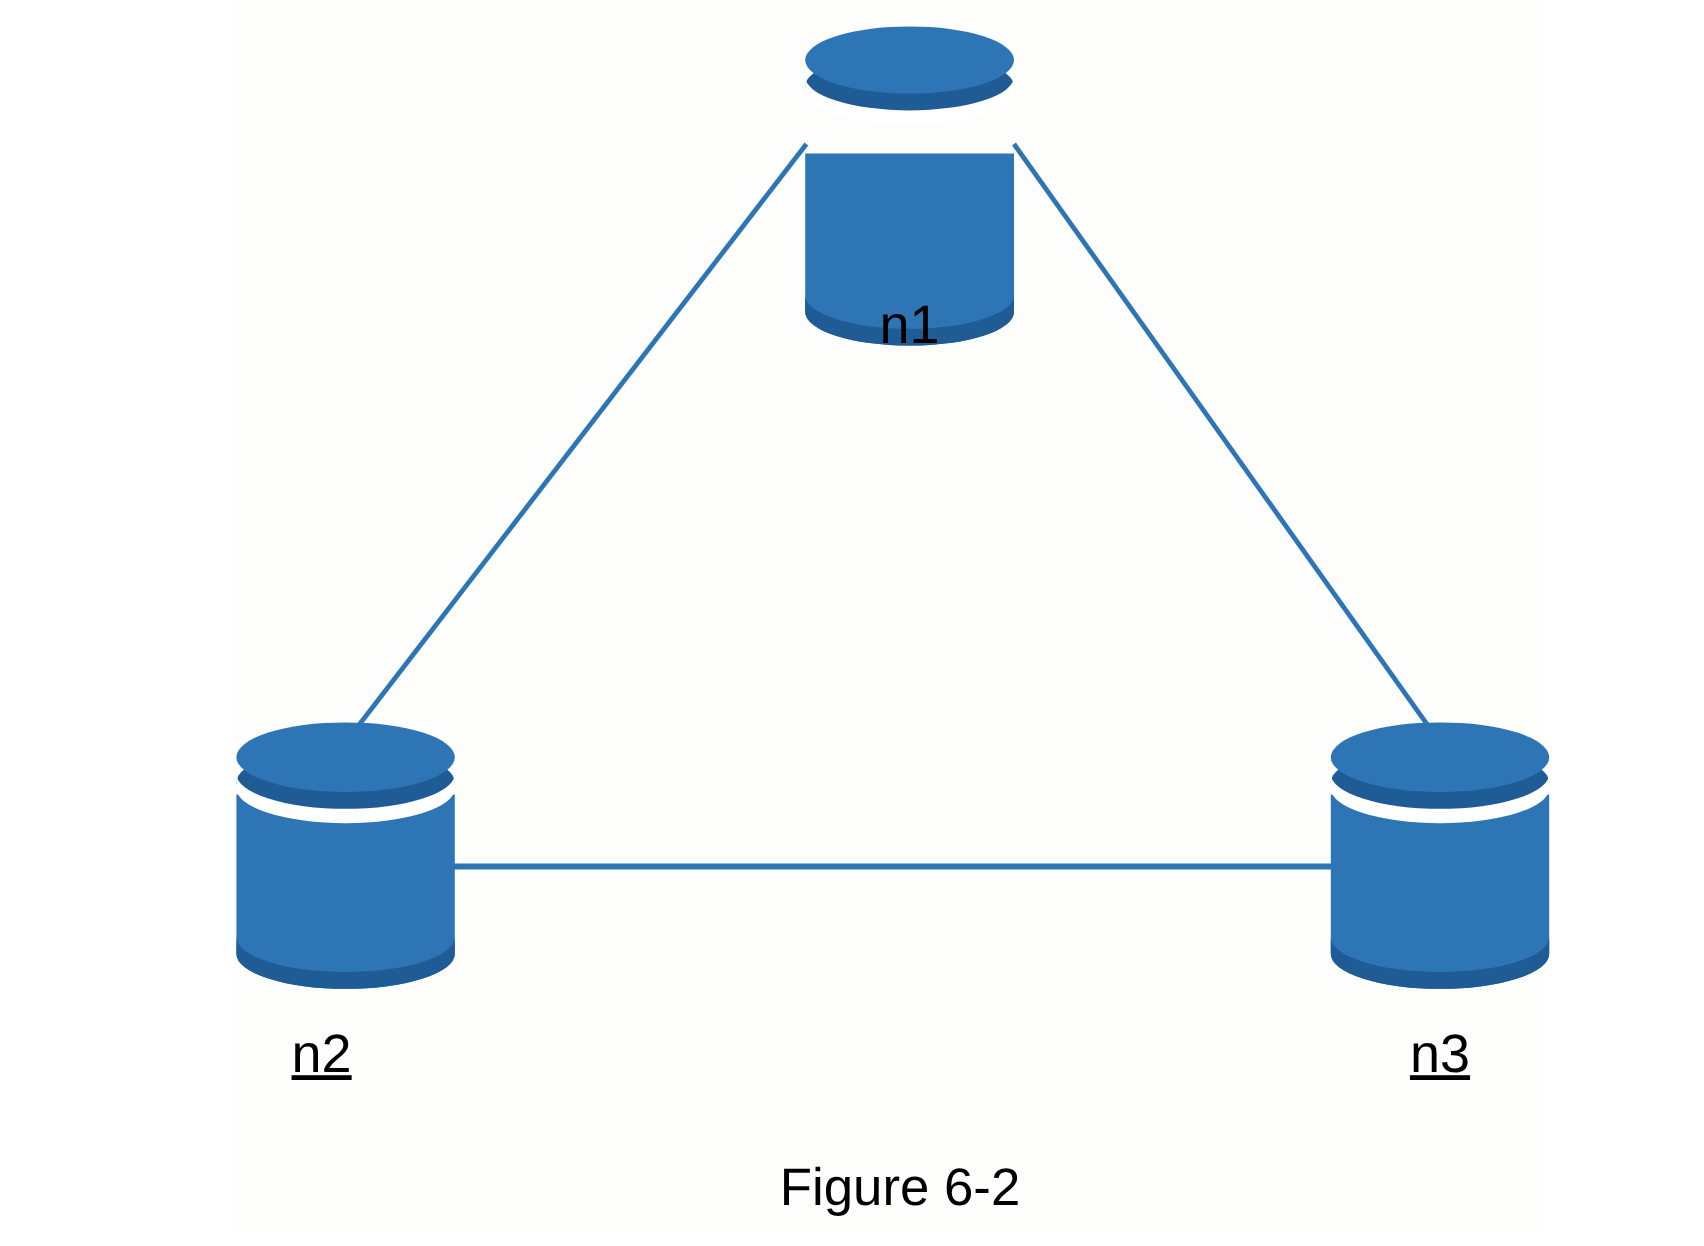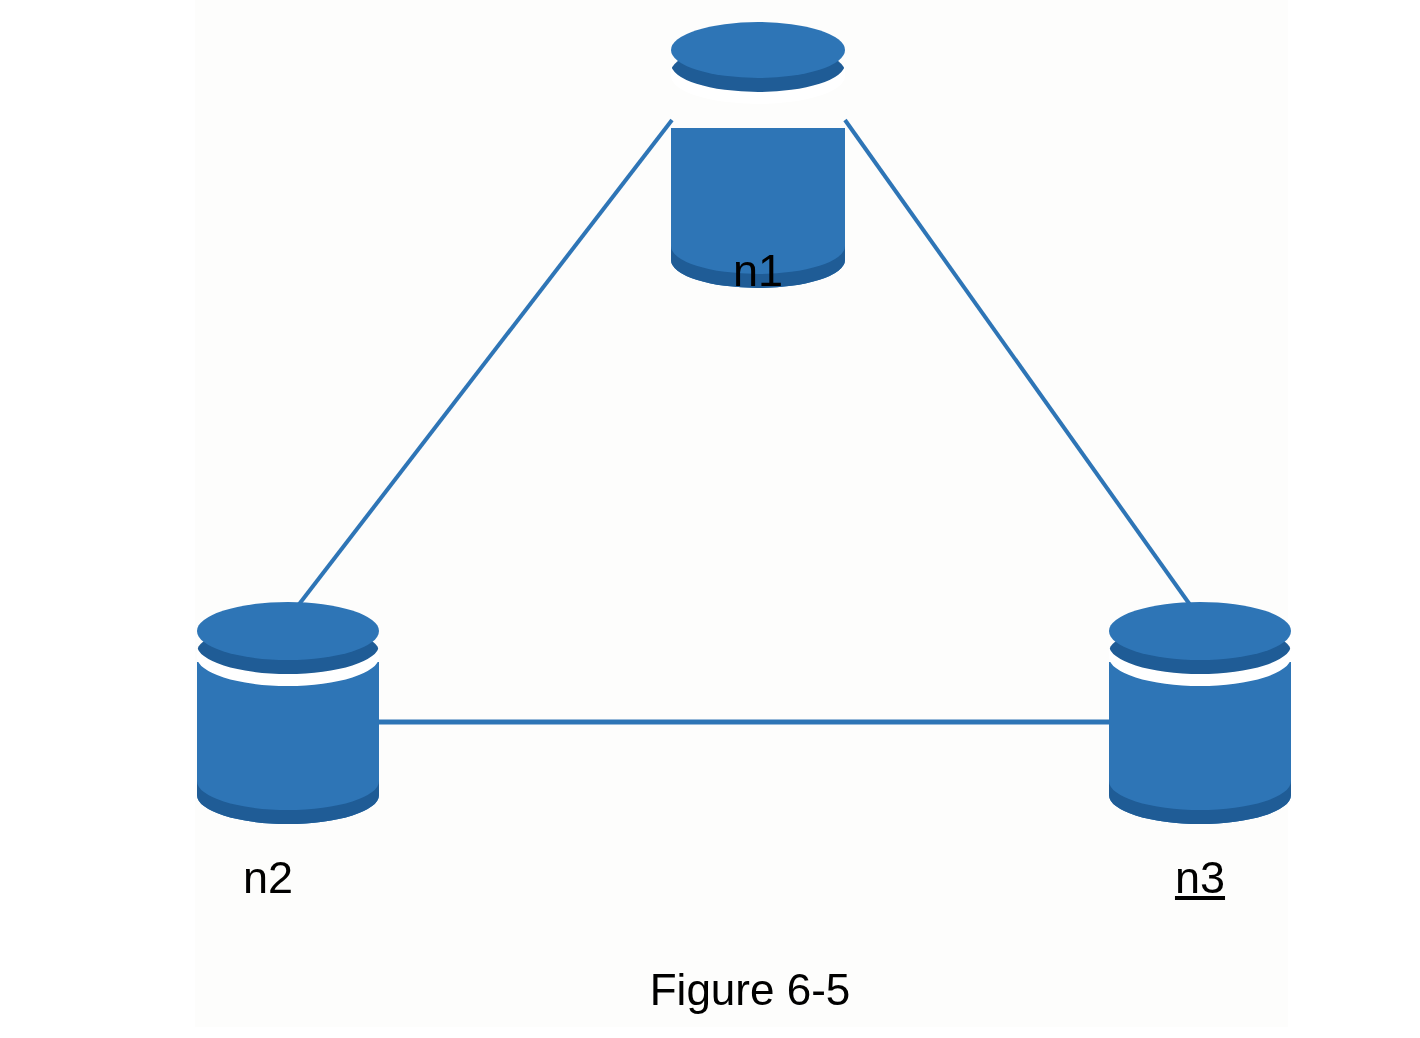--- a/index.html
+++ b/index.html
@@ -85,18 +85,18 @@
     <g>
       <path d="M 1109 662 L 1109 795 A 91 29 0 0 0 1291 795 L 1291 662 Z" fill="#2E75B6"></path>
       <path d="M 1109 781 A 91 29 0 0 0 1291 781 L 1291 795 A 91 29 0 0 1 1109 795 Z" fill="#1F5C96"></path>
       <ellipse cx="1200" cy="652" rx="91" ry="29" fill="#1F5C96"></ellipse>
       <path d="M 1109 645 A 91 29 0 0 0 1291 645 L 1291 657 A 91 29 0 0 1 1109 657 Z" fill="#ffffff"></path>
       <ellipse cx="1200" cy="631" rx="91" ry="29" fill="#2E75B6"></ellipse>
     </g>
   </svg>
 
   <div class="node-label" style="left:758px; top:248px;">n1</div>
-  <div class="node-label" style="left:268px; top:855px;">n2</div>
+  <div class="node-label" style="left:268px; top:855px;text-decoration:underline;">n2</div>
   <div class="node-label" style="left:1200px; top:855px;text-decoration:underline;">n3</div>
 
-  <div id="caption">Figure 6-5</div>
+  <div id="caption">Figure 6-2</div>
 
 </div>
 
 </body></html>

